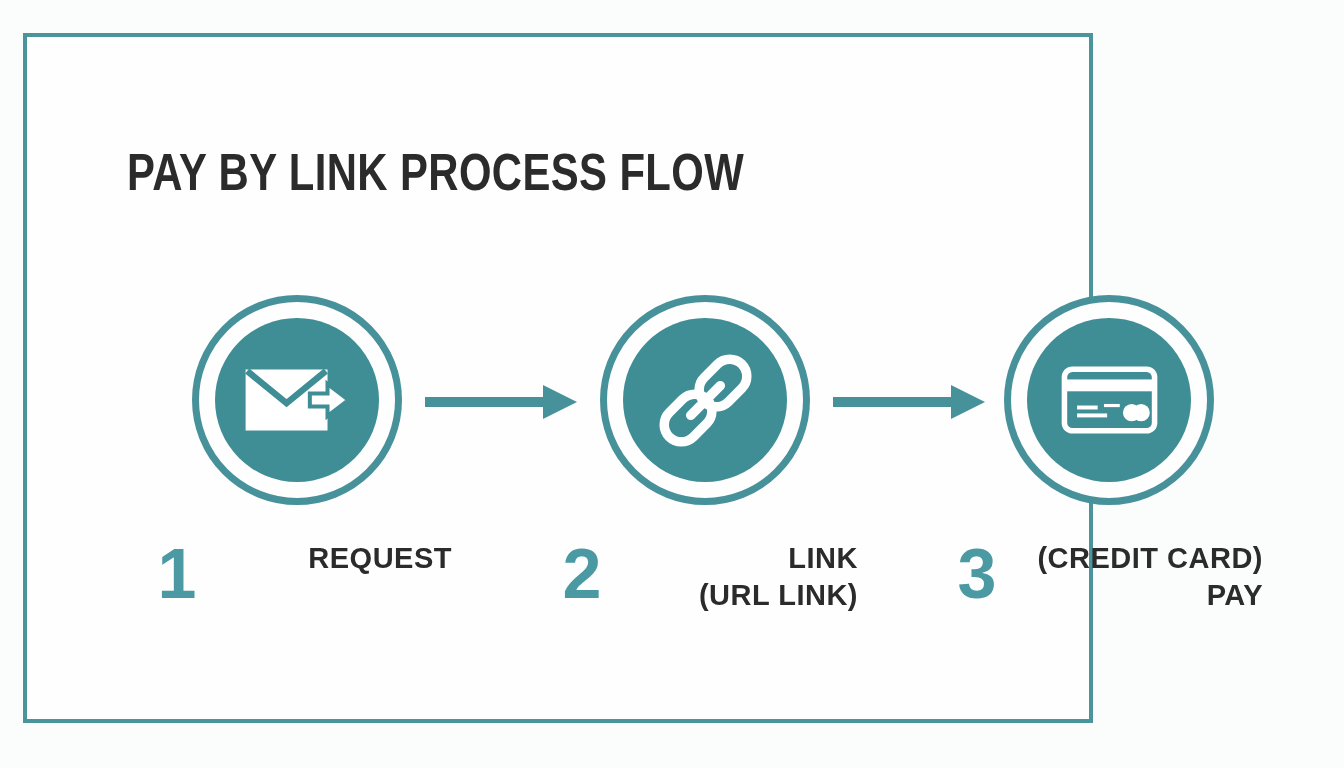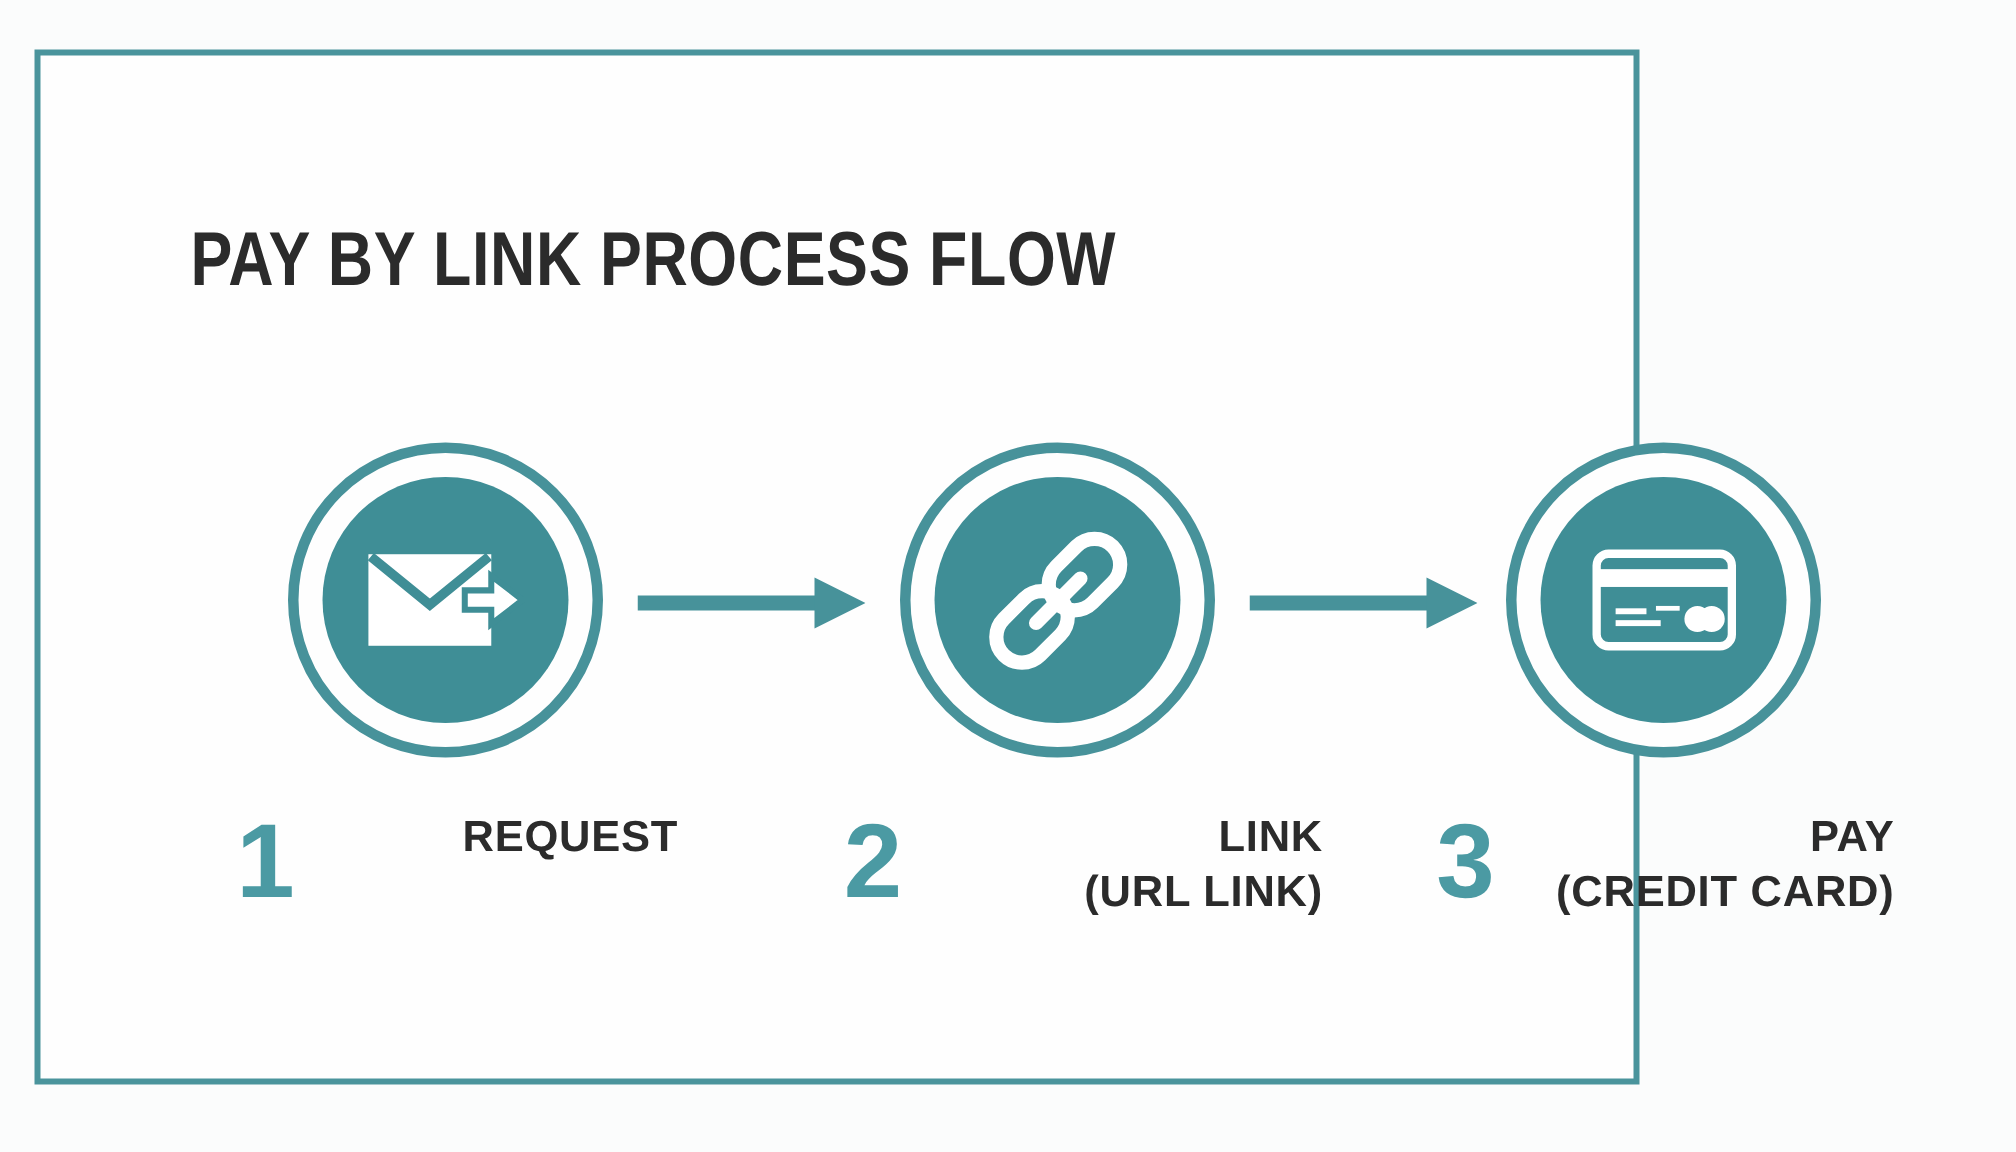--- a/index.html
+++ b/index.html
@@ -47,21 +47,21 @@
     position:absolute;top:502px;width:60px;line-height:70px;
     font-size:70px;font-weight:bold;color:var(--teal-number);
     text-align:center;
   }
   .n1{left:120px;} .n2{left:525px;} .n3{left:920px;}
   .step-label{
     position:absolute;top:503px;width:300px;text-align:right;
     font-size:29px;line-height:37px;font-weight:bold;color:var(--text);
     letter-spacing:0.5px;
   }
-  .l1{left:125px;} .l2{left:555px;} .l3{left:936px;}
+  .l1{left:125px;} .l2{left:531px;} .l3{left:936px;}
   .teal-stroke{stroke:var(--teal);}
   .white-fill{fill:var(--icon-white);}
   .white-stroke{stroke:var(--icon-white);}
 </style>
 </head>
 <body>
 
 <div class="frame">
 
   <h1 class="title">PAY BY LINK PROCESS FLOW</h1>
@@ -116,17 +116,17 @@
   <div class="step-number n3">3</div>
 
   <div class="step-label l1">
     <div>REQUEST</div>
   </div>
   <div class="step-label l2">
     <div>LINK</div>
     <div>(URL LINK)</div>
   </div>
   <div class="step-label l3">
+    <div>(CREDIT CARD)</div>
     <div>PAY</div>
-    <div>(CREDIT CARD)</div>
   </div>
 
 </div>
 
 </body></html>

